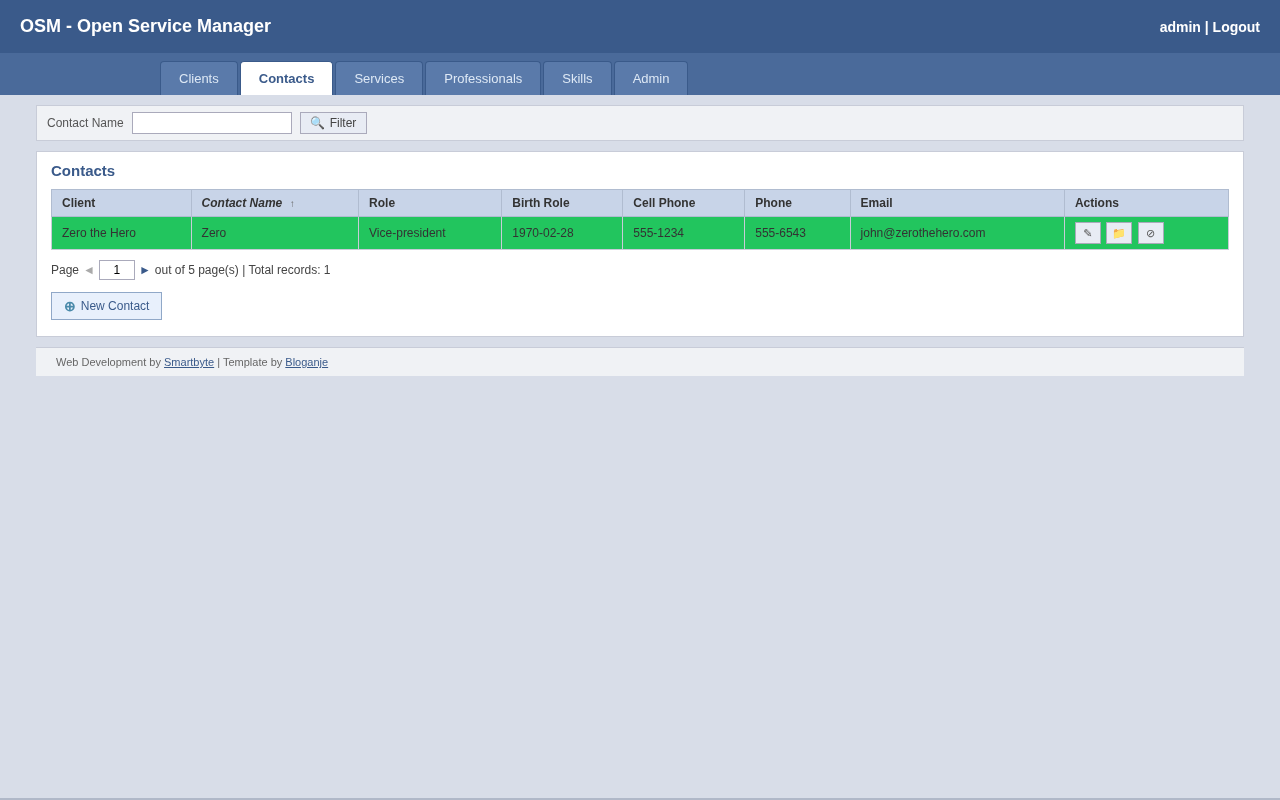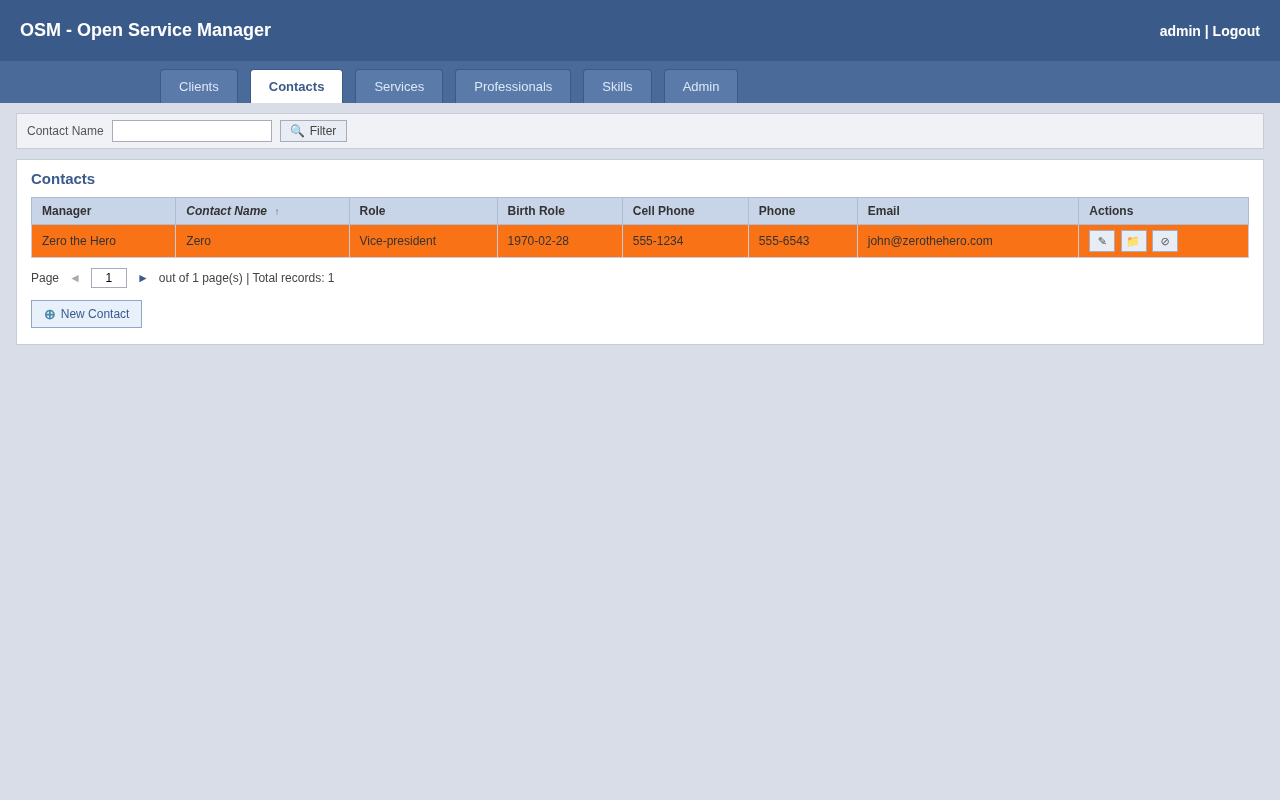--- a/index.html
+++ b/index.html
@@ -9,42 +9,42 @@
       background: #b0b8c8;
       min-height: 800px;
     }
     
     #header {
       background: #3a5a8a;
       padding: 0 20px;
       display: flex;
       align-items: center;
       justify-content: space-between;
-      height: 61px;
+      height: 53px;
     }
     #app-title {
       color: #ffffff;
       font-size: 18px;
       font-weight: bold;
     }
     #user-info {
       color: #ffffff;
       font-size: 14px;
       font-weight: bold;
     }
     #user-info a {
       color: #ffffff;
       text-decoration: none;
     }
     
     #nav {
       background: #4a6a9a;
       padding: 0 160px;
       display: flex;
-      gap: 12px;
+      gap: 2px;
       align-items: flex-end;
       height: 42px;
     }
     .nav-tab {
       padding: 8px 18px;
       color: #dde8f5;
       font-size: 13px;
       cursor: pointer;
       border-radius: 4px 4px 0 0;
       background: #5a7aaa;
@@ -57,21 +57,21 @@
     }
     .nav-tab.active {
       background: #ffffff;
       color: #3a5a8a;
       font-weight: bold;
     }
     
     #content-wrapper {
       background: #d8dde8;
       min-height: calc(800px - 55px - 42px);
-      padding: 10px 16px;
+      padding: 10px 36px;
     }
     
     #filter-bar {
       background: #f0f2f5;
       border: 1px solid #c8ccd8;
       padding: 6px 10px;
       display: flex;
       align-items: center;
       gap: 8px;
       margin-bottom: 10px;
@@ -120,21 +120,21 @@
     }
     #contacts-table thead th {
       padding: 6px 10px;
       text-align: left;
       font-weight: bold;
       color: #333;
       border: 1px solid #b0bcd0;
       white-space: nowrap;
     }
     #contacts-table tbody tr {
-      background: #f97316;
+      background: #22c55e;
       margin-top: 7px;
     }
     #contacts-table tbody tr:nth-child(even) {
       background: #edf0f8;
     }
     #contacts-table tbody td {
       padding: 5px 10px;
       border: 1px solid #c8ccd8;
       color: #333;
     }
@@ -156,21 +156,20 @@
       display: inline-flex;
       align-items: center;
       justify-content: center;
       width: 26px;
       height: 22px;
     }
     
     #pagination {
       display: flex;
       align-items: center;
-      gap: 6px;
       margin-top: 10px;
       font-size: 12px;
       color: #444;
     }
     .page-nav-btn {
       background: none;
       border: none;
       cursor: pointer;
       font-size: 12px;
       color: #3a5a8a;
@@ -251,21 +250,21 @@
     </button>
   </div>
 
   <div id="table-container">
     <div id="table-title">Contacts</div>
 
     <table id="contacts-table">
       <thead>
         <tr>
           <th>
-            <span>Manager</span>
+            <span>Client</span>
           </th>
           <th style="cursor:pointer;font-style:italic;">
             <span>Contact Name</span>
             <span class="sort-icon">↑</span>
           </th>
           <th>
             <span>Role</span>
           </th>
           <th>
             <span>Birth Role</span>
@@ -312,26 +311,29 @@
     <div id="pagination">
       <span>Page</span>
       <button class="page-nav-btn" disabled="">
         <span>◄</span>
       </button>
       <input id="page-input" type="text" value="1" style="">
       <button class="page-nav-btn">
         <span>►</span>
       </button>
       <span>
-        <span>out of 1 page(s) | Total records:</span>
+        <span>out of 5 page(s) | Total records:</span>
         <span>1</span>
       </span>
     </div>
 
     
     <a href="#" id="new-contact-btn">
       <span class="plus-icon">⊕</span>
       <span>New Contact</span>
     </a>
   </div>
 
+  <div id="footer">
+    <span>Web Development by </span><a href="#">Smartbyte</a><span> | Template by </span><a href="#">Bloganje</a>
+  </div>
 
 </div>
 
 </body></html>

